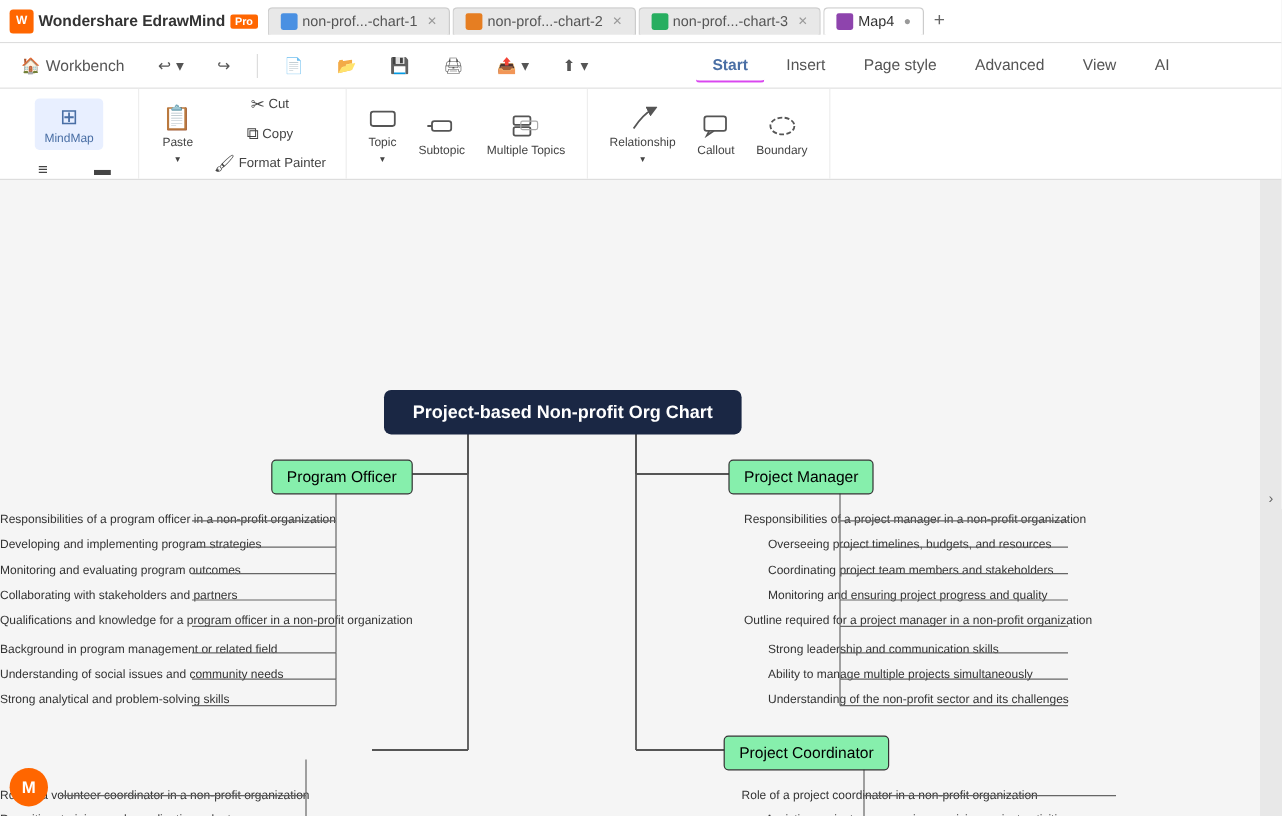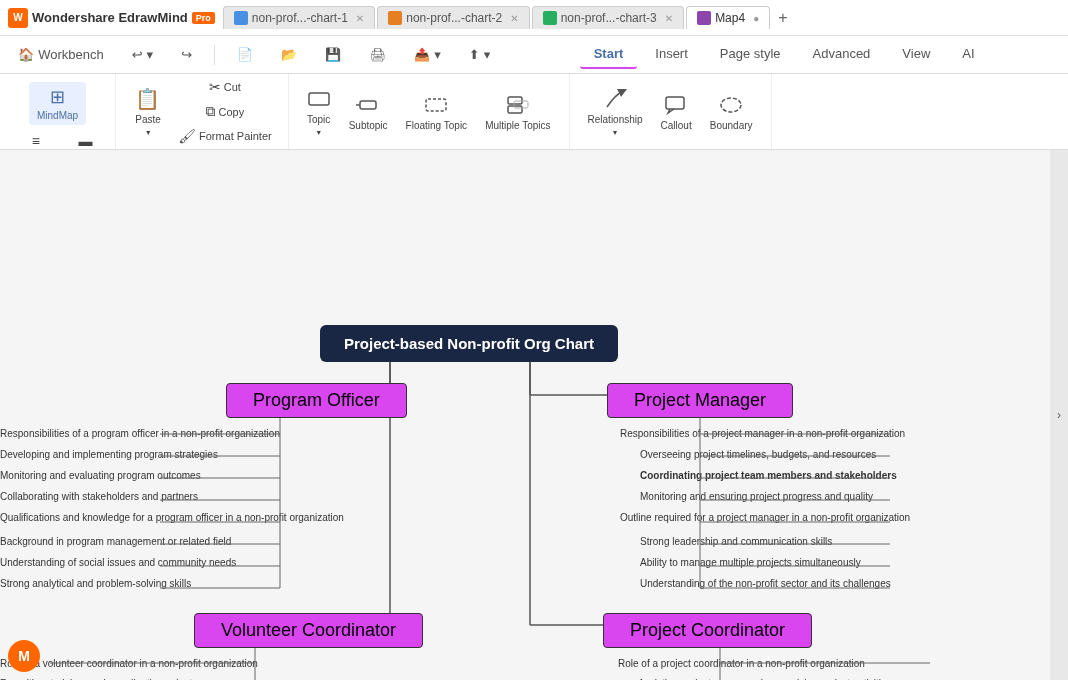--- a/index.html
+++ b/index.html
@@ -53,22 +53,22 @@
     .sidebar-right { width: 18px; background: #e8e8e8; display: flex; align-items: center; justify-content: center; cursor: pointer; font-size: 12px; color: #666; }
 
     .root-node {
       position: absolute; top: 162px; left: 300px;
       background: #1a2744; color: #fff; border-radius: 6px;
       padding: 10px 24px; font-size: 15px; font-weight: 600;
       white-space: nowrap; z-index: 10;
     }
 
     .branch-node {
-      position: absolute; background: #d946ef; border: 1.5px solid #333;
-      border-radius: 4px; padding: 6px 26px; font-size: 18px; font-weight: 500;
+      position: absolute; background: #86efac; border: 1.5px solid #333;
+      border-radius: 4px; padding: 6px 12px; font-size: 13px; font-weight: 500;
       white-space: nowrap; z-index: 10;
     }
 
     
     .connections { position: absolute; top: 0; left: 0; width: 100%; height: 100%; z-index: 1; }
 
     
     .bottom-logo { position: absolute; bottom: 8px; left: 8px; }
     .bottom-logo-icon { width: 32px; height: 32px; background: #ff6600; border-radius: 50%; display: flex; align-items: center; justify-content: center; color: #fff; font-weight: bold; font-size: 14px; }
   </style>
@@ -198,26 +198,20 @@
         </svg>
       <span>Topic</span>
       <span style="font-size:8px;">▾</span>
     </div>
     <div class="tool-btn tool-btn-large">
       <svg width="24" height="24" viewBox="0 0 24 24">
           <rect x="4" y="8" width="16" height="8" rx="2" fill="none" stroke="#555" stroke-width="1.5"></rect>
           <line x1="0" y1="12" x2="4" y2="12" stroke="#555" stroke-width="1.5"></line>
         </svg>
       <span>Subtopic</span>
-    </div>
-    <div class="tool-btn tool-btn-large">
-      <svg width="24" height="24" viewBox="0 0 24 24">
-          <rect x="2" y="6" width="20" height="12" rx="2" fill="none" stroke="#555" stroke-width="1.5" stroke-dasharray="3,2"></rect>
-        </svg>
-      <span>Floating Topic</span>
     </div>
     <div class="tool-btn tool-btn-large">
       <svg width="24" height="24" viewBox="0 0 24 24">
           <rect x="2" y="4" width="14" height="7" rx="1.5" fill="none" stroke="#555" stroke-width="1.5"></rect>
           <rect x="2" y="13" width="14" height="7" rx="1.5" fill="none" stroke="#555" stroke-width="1.5"></rect>
           <rect x="8" y="8" width="14" height="7" rx="1.5" fill="none" stroke="#aaa" stroke-width="1"></rect>
         </svg>
       <span>Multiple Topics</span>
     </div>
   </div>
@@ -353,30 +347,27 @@
     <div style="position:absolute; left: 0; top: 386px; font-size: 10px; color: #333; text-align: center;">Background in program management or related field</div>
     <div style="position:absolute; left: 0; top: 407px; font-size: 10px; color: #333;">Understanding of social issues and community needs</div>
     <div style="position:absolute; left: 0; top: 428px; font-size: 10px; color: #333;">Strong analytical and problem-solving skills</div>
 
     <div class="branch-node" style="left: 607px; top: 233px;">
       <span>Project Manager</span>
     </div>
 
     <div style="position:absolute; left: 620px; top: 278px; font-size: 10px; color: #333;">Responsibilities of a project manager in a non-profit organization</div>
     <div style="position:absolute; left: 640px; top: 299px; font-size: 10px; color: #333;">Overseeing project timelines, budgets, and resources</div>
-    <div style="position:absolute; left: 640px; top: 320px; font-size: 10px; color: #333; font-weight: bold;">Coordinating project team members and stakeholders</div>
+    <div style="position:absolute; left: 640px; top: 320px; font-size: 10px; color: #333;">Coordinating project team members and stakeholders</div>
     <div style="position:absolute; left: 640px; top: 341px; font-size: 10px; color: #333;">Monitoring and ensuring project progress and quality</div>
     <div style="position:absolute; left: 620px; top: 362px; font-size: 10px; color: #333;">Outline required for a project manager in a non-profit organization</div>
     <div style="position:absolute; left: 640px; top: 386px; font-size: 10px; color: #333;">Strong leadership and communication skills</div>
     <div style="position:absolute; left: 640px; top: 407px; font-size: 10px; color: #333;">Ability to manage multiple projects simultaneously</div>
     <div style="position:absolute; left: 640px; top: 428px; font-size: 10px; color: #333;">Understanding of the non-profit sector and its challenges</div>
 
-    <div class="branch-node" style="left: 194px; top: 463px;">
-      <span>Volunteer Coordinator</span>
-    </div>
 
     <div style="position:absolute; left: 0; top: 508px; font-size: 10px; color: #333;">Role of a volunteer coordinator in a non-profit organization</div>
     <div style="position:absolute; left: 0; top: 528px; font-size: 10px; color: #333;">Recruiting, training, and coordinating volunteers</div>
 
     <div class="branch-node" style="left: 603px; top: 463px;">
       <span>Project Coordinator</span>
     </div>
 
     <div style="position:absolute; left: 618px; top: 508px; font-size: 10px; color: #333;">Role of a project coordinator in a non-profit organization</div>
     <div style="position:absolute; left: 638px; top: 528px; font-size: 10px; color: #333;">Assisting project managers in organizing project activities</div>

